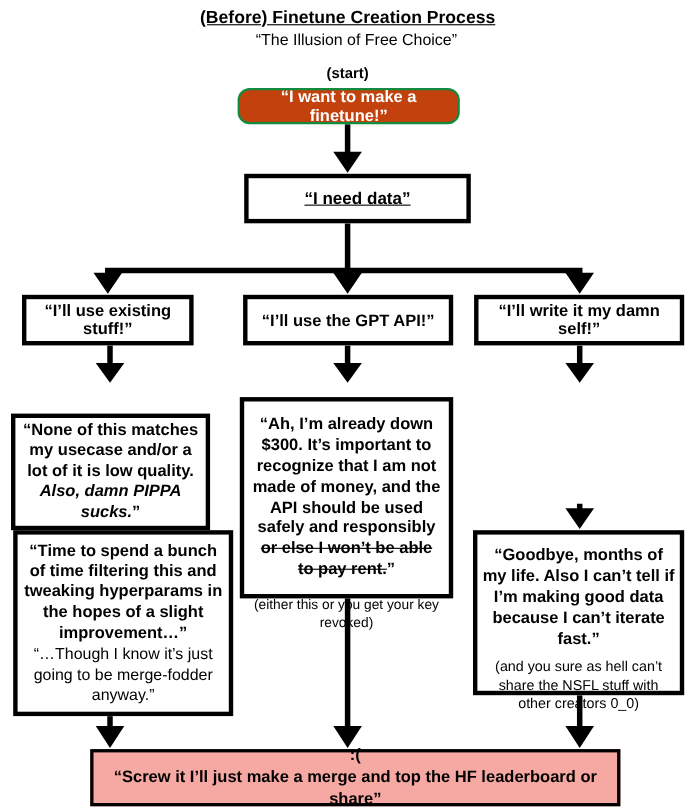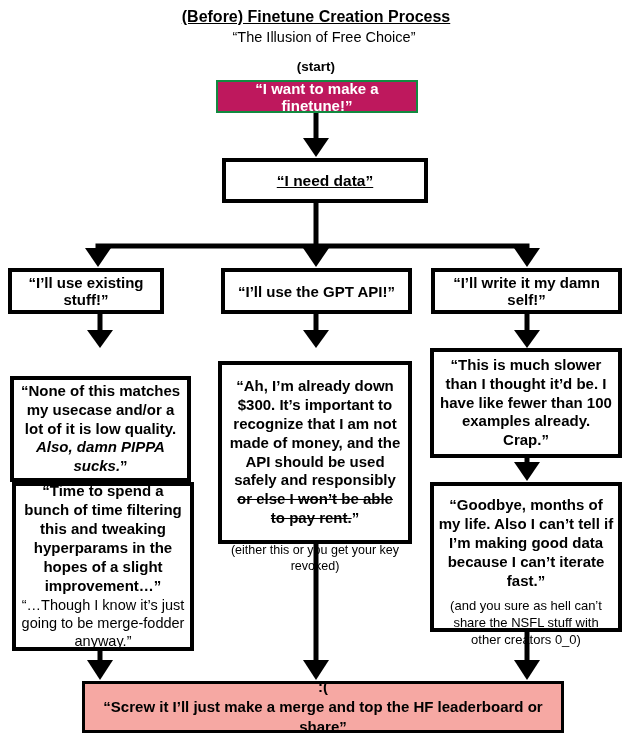--- a/index.html
+++ b/index.html
@@ -10,28 +10,28 @@
         align-items:center;justify-content:center;text-align:center;z-index:1;}
   .framed{border:4px solid #000;background:#fff;}
   .hdr-title{left:0;right:0;top:8px;font-size:16px;font-weight:700;text-decoration:underline;}
   .hdr-sub{left:0;right:0;top:29px;font-size:14.5px;font-weight:400;padding-left:16px;}
   .hdr-start{left:0;right:0;top:59px;font-size:13.5px;font-weight:700;}
   .n-start{left:216px;top:80px;width:202px;height:33px;background:#21A44C;border:2px solid #128A40;
            color:#fff;font-size:15px;font-weight:700;}
   .n-need{left:222px;top:158px;width:206px;height:45px;font-size:15.5px;font-weight:700;}
   .n-need .u{text-decoration:underline;}
   .branch{top:268px;height:46px;font-size:15px;font-weight:700;}
-  .n-b1{left:8px;width:156px;}
+  .n-b1{left:20px;width:156px;}
   .n-b2{left:221px;width:191px;}
   .n-b3{left:431px;width:191px;}
   .outcome{font-size:15px;font-weight:700;line-height:1.26;padding:6px 6px;}
   .n-o1{left:10px;top:348px;width:181px;height:106px;margin-top:28px;}
   .n-o2{left:218px;top:348px;width:194px;height:183px;justify-content:flex-start;padding-top:12px;margin-top:13px;}
   .n-o3{left:430px;top:348px;width:192px;height:110px;}
-  .n-f1{left:12px;top:482px;width:182px;height:169px;font-size:15px;font-weight:700;line-height:1.26;padding:4px;}
+  .n-f1{left:12px;top:482px;width:200px;height:169px;font-size:15px;font-weight:700;line-height:1.26;padding:4px;}
   .n-f3{left:430px;top:482px;width:192px;height:150px;font-size:15px;font-weight:700;line-height:1.26;padding:4px;justify-content:flex-start;padding-top:10px;}
   .n-end{left:82px;top:681px;width:482px;height:52px;background:#F6A8A3;border:3px solid #000;
          font-size:15px;font-weight:700;line-height:1.35;}
   .em-italic{font-style:italic;}
   .struck{text-decoration:line-through;}
   .note{font-size:12.5px;font-weight:400;line-height:1.3;margin-top:14px;}
   .note-tight{font-size:13px;font-weight:400;line-height:1.3;margin-top:8px;}
   .regular-follow{font-size:14.5px;font-weight:400;line-height:1.27;}
   .hline{stroke:#000;stroke-width:5;}
   .ah{fill:#000;}
@@ -69,21 +69,21 @@
     <line class="hline" x1="316" y1="531" x2="316" y2="662"></line>
     <polygon class="ah" points="303,660 329,660 316,680"></polygon>
     <line class="hline" x1="527" y1="632" x2="527" y2="662"></line>
     <polygon class="ah" points="514,660 540,660 527,680"></polygon>
   </svg>
 
   <div class="node hdr-title">(Before) Finetune Creation Process</div>
   <div class="node hdr-sub">“The Illusion of Free Choice”</div>
   <div class="node hdr-start">(start)</div>
 
-  <div class="node n-start" style="background-color: #be185d;">
+  <div class="node n-start" style="background-color: #c2410c; border-radius: 11px;">
     <span>“I want to make a finetune!”</span>
   </div>
 
   <div class="node framed n-need">
     <span class="u">“I need data”</span>
   </div>
 
   <div class="node framed branch n-b1">
     <span>“I’ll use existing stuff!”</span>
   </div>
@@ -98,23 +98,20 @@
     <div><span>“None of this matches my usecase and/or a lot of it is low quality. </span><span class="em-italic">Also, damn PIPPA sucks.</span><span>”</span>
     </div>
   </div>
 
   <div class="node framed outcome n-o2">
     <div><span>“Ah, I’m already down $300. It’s important to recognize that I am not made of money, and the API should be used safely and responsibly </span><span class="struck">or else I won’t be able to pay rent.</span><span>”</span>
     </div>
     <div class="note">(either this or you get your key revoked)</div>
   </div>
 
-  <div class="node framed outcome n-o3">
-    <span>“This is much slower than I thought it’d be. I have like fewer than 100 examples already. Crap.”</span>
-  </div>
 
   <div class="node framed n-f1">
     <div>“Time to spend a bunch of time filtering this and tweaking hyperparams in the hopes of a slight improvement…”</div>
     <div class="regular-follow">“…Though I know it’s just going to be merge-fodder anyway.”</div>
   </div>
 
   <div class="node framed n-f3">
     <div>“Goodbye, months of my life. Also I can’t tell if I’m making good data because I can’t iterate fast.”</div>
     <div class="note-tight">(and you sure as hell can’t share the NSFL stuff with other creators 0_0)</div>
   </div>

